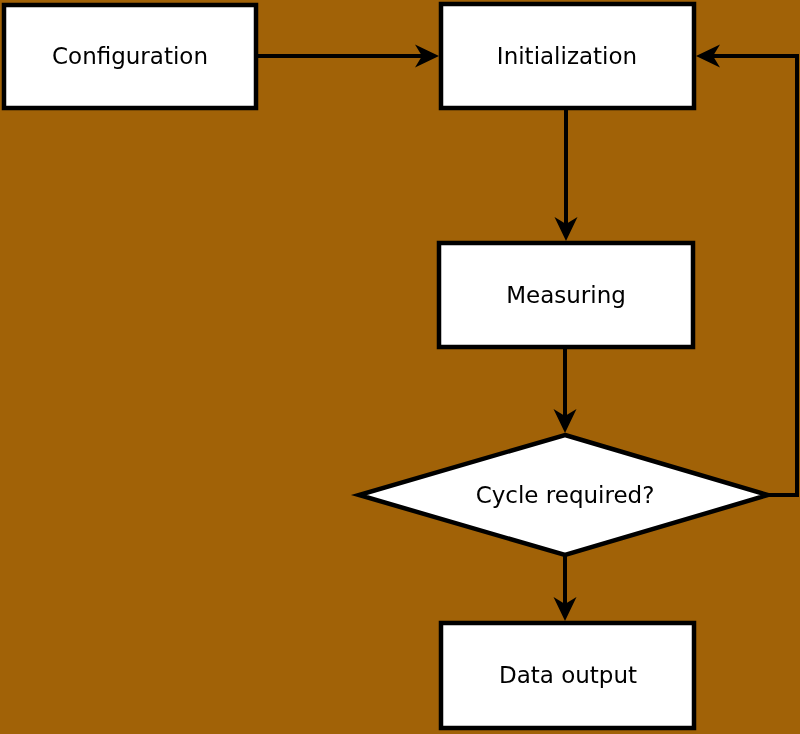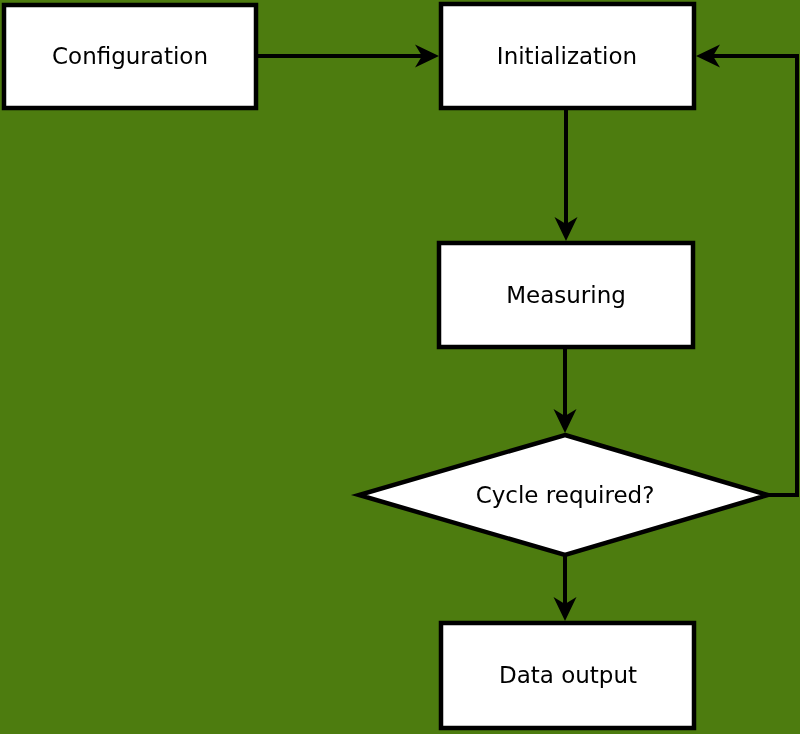--- a/index.html
+++ b/index.html
@@ -3,21 +3,21 @@
 <meta charset="utf-8">
 <style>
   html, body {
     margin: 0;
     padding: 0;
     background: #ffffff;
   }
   .canvas-wrap {
     width: 800px;
     height: 734px;
-    background: #4d7c0f;
+    background: #a16207;
     position: relative;
     overflow: hidden;
   }
   svg text {
     font-family: "DejaVu Sans", "Liberation Sans", sans-serif;
     font-size: 23px;
     fill: #000000;
     text-anchor: middle;
   }
   .shape {

